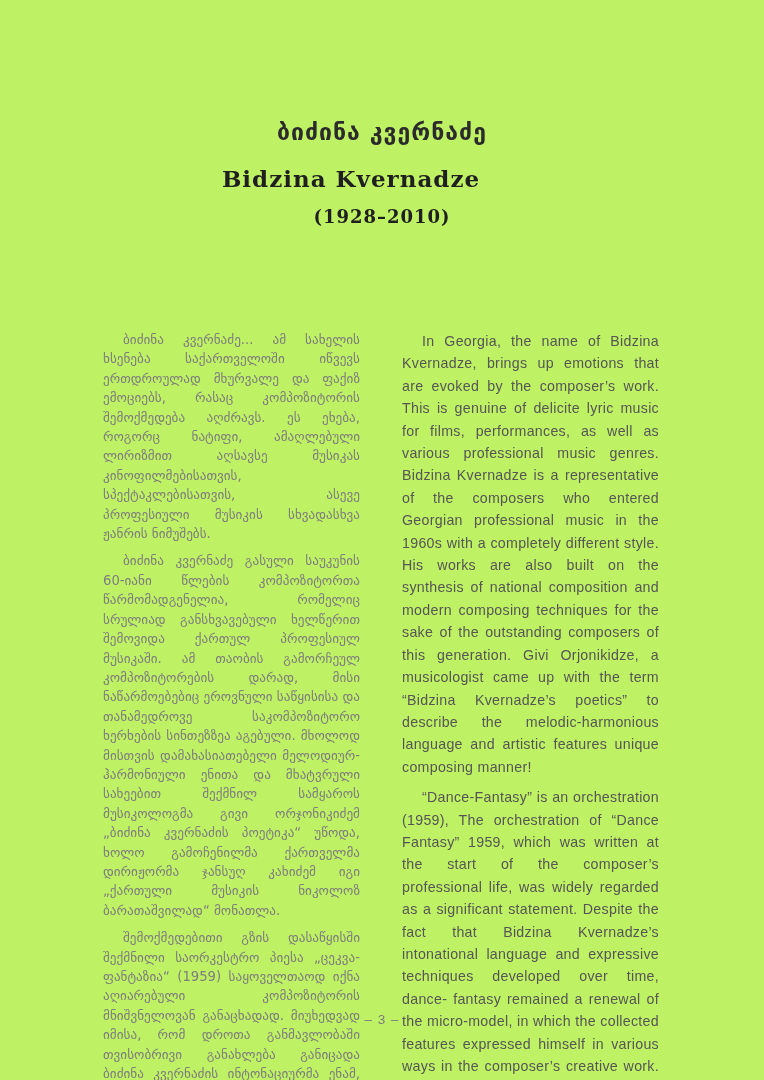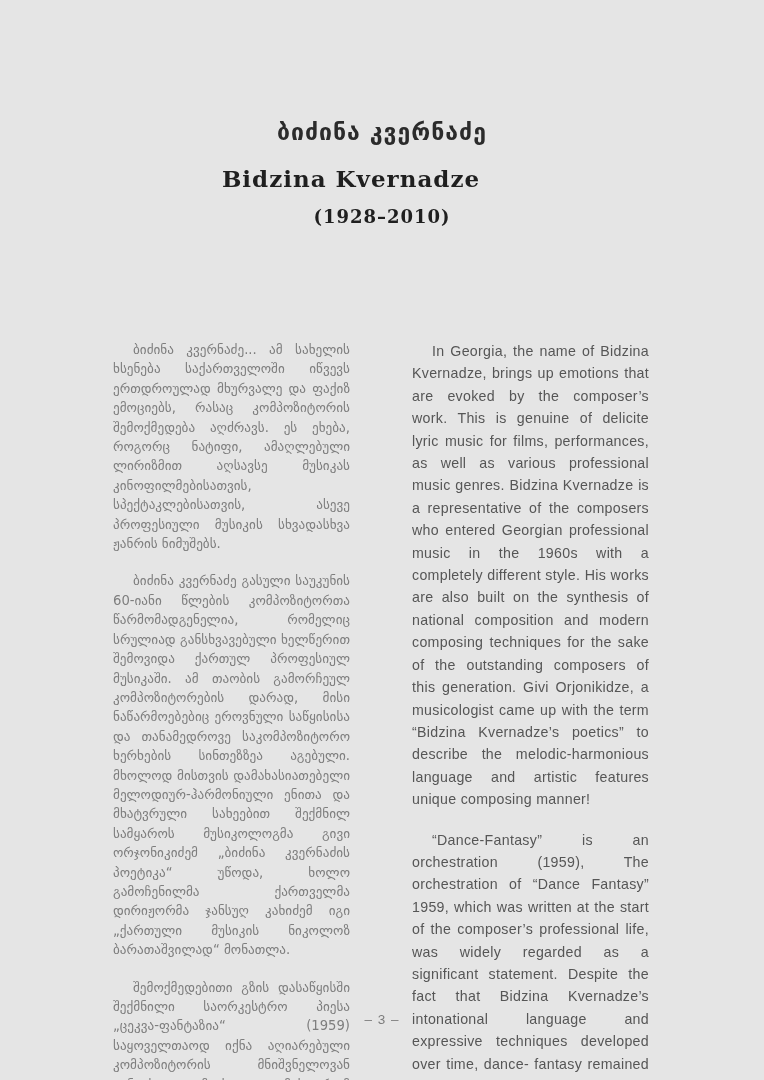--- a/index.html
+++ b/index.html
@@ -4,21 +4,21 @@
 <style>
   html, body {
     margin: 0;
     padding: 0;
     background: #ffffff;
   }
   .page {
     position: relative;
     width: 764px;
     height: 1080px;
-    background: #e5e5e5;
+    background: #bef264;
     overflow: hidden;
     font-family: "DejaVu Sans", sans-serif;
   }
   
   .titles {
     position: absolute;
     top: 0;
     left: 0;
     width: 764px;
     text-align: center;
@@ -66,21 +66,21 @@
     left: 95px;
     width: 572px;
     display: flex;
     gap: 26px;
   }
   .col {
     width: 273px;
     text-align: justify;
   }
   .col p {
-    margin: 18px;
+    margin: 8px;
     text-indent: 20px;
   }
   .col-georgian {
     font-family: "DejaVu Sans", sans-serif;
     font-size: 13.2px;
     line-height: 19.4px;
     color: #7e7e7e;
   }
   .col-english {
     font-family: "Liberation Sans", "DejaVu Sans", sans-serif;

